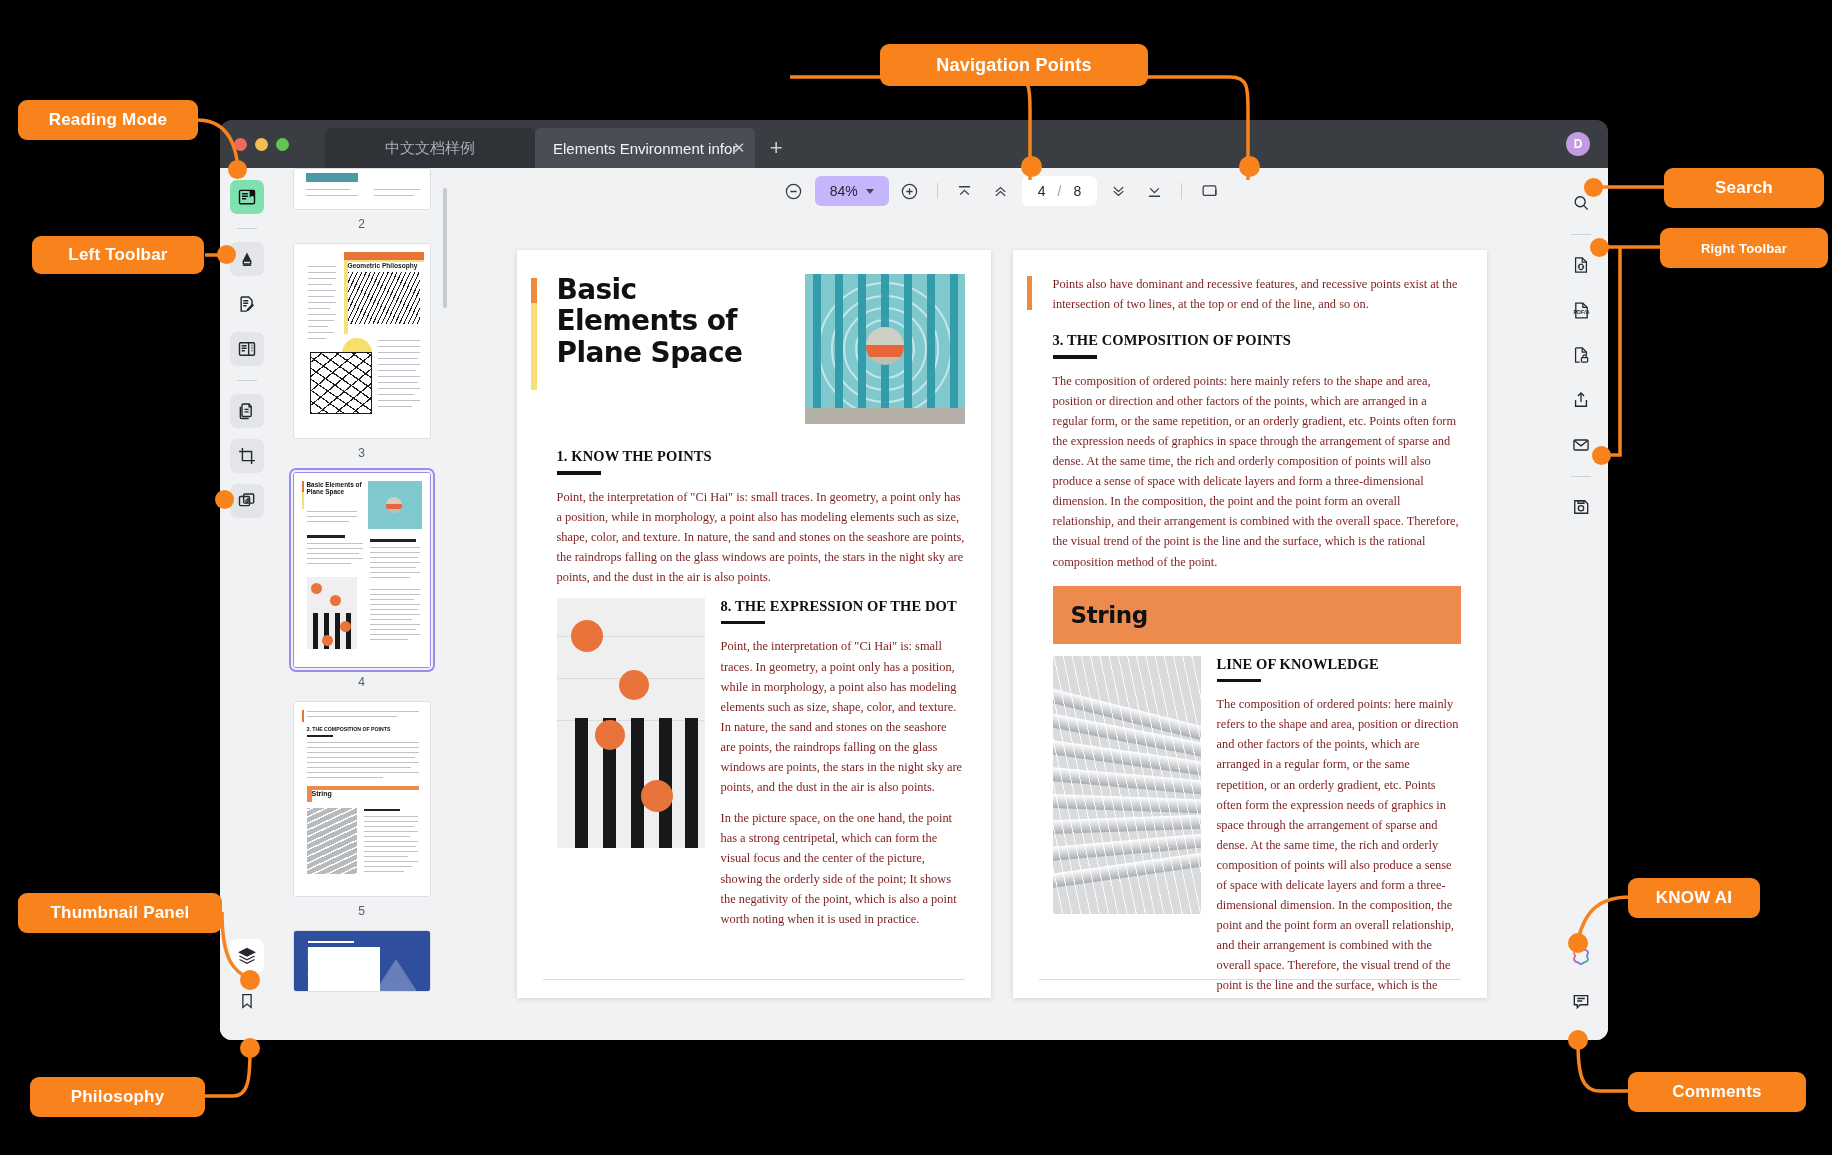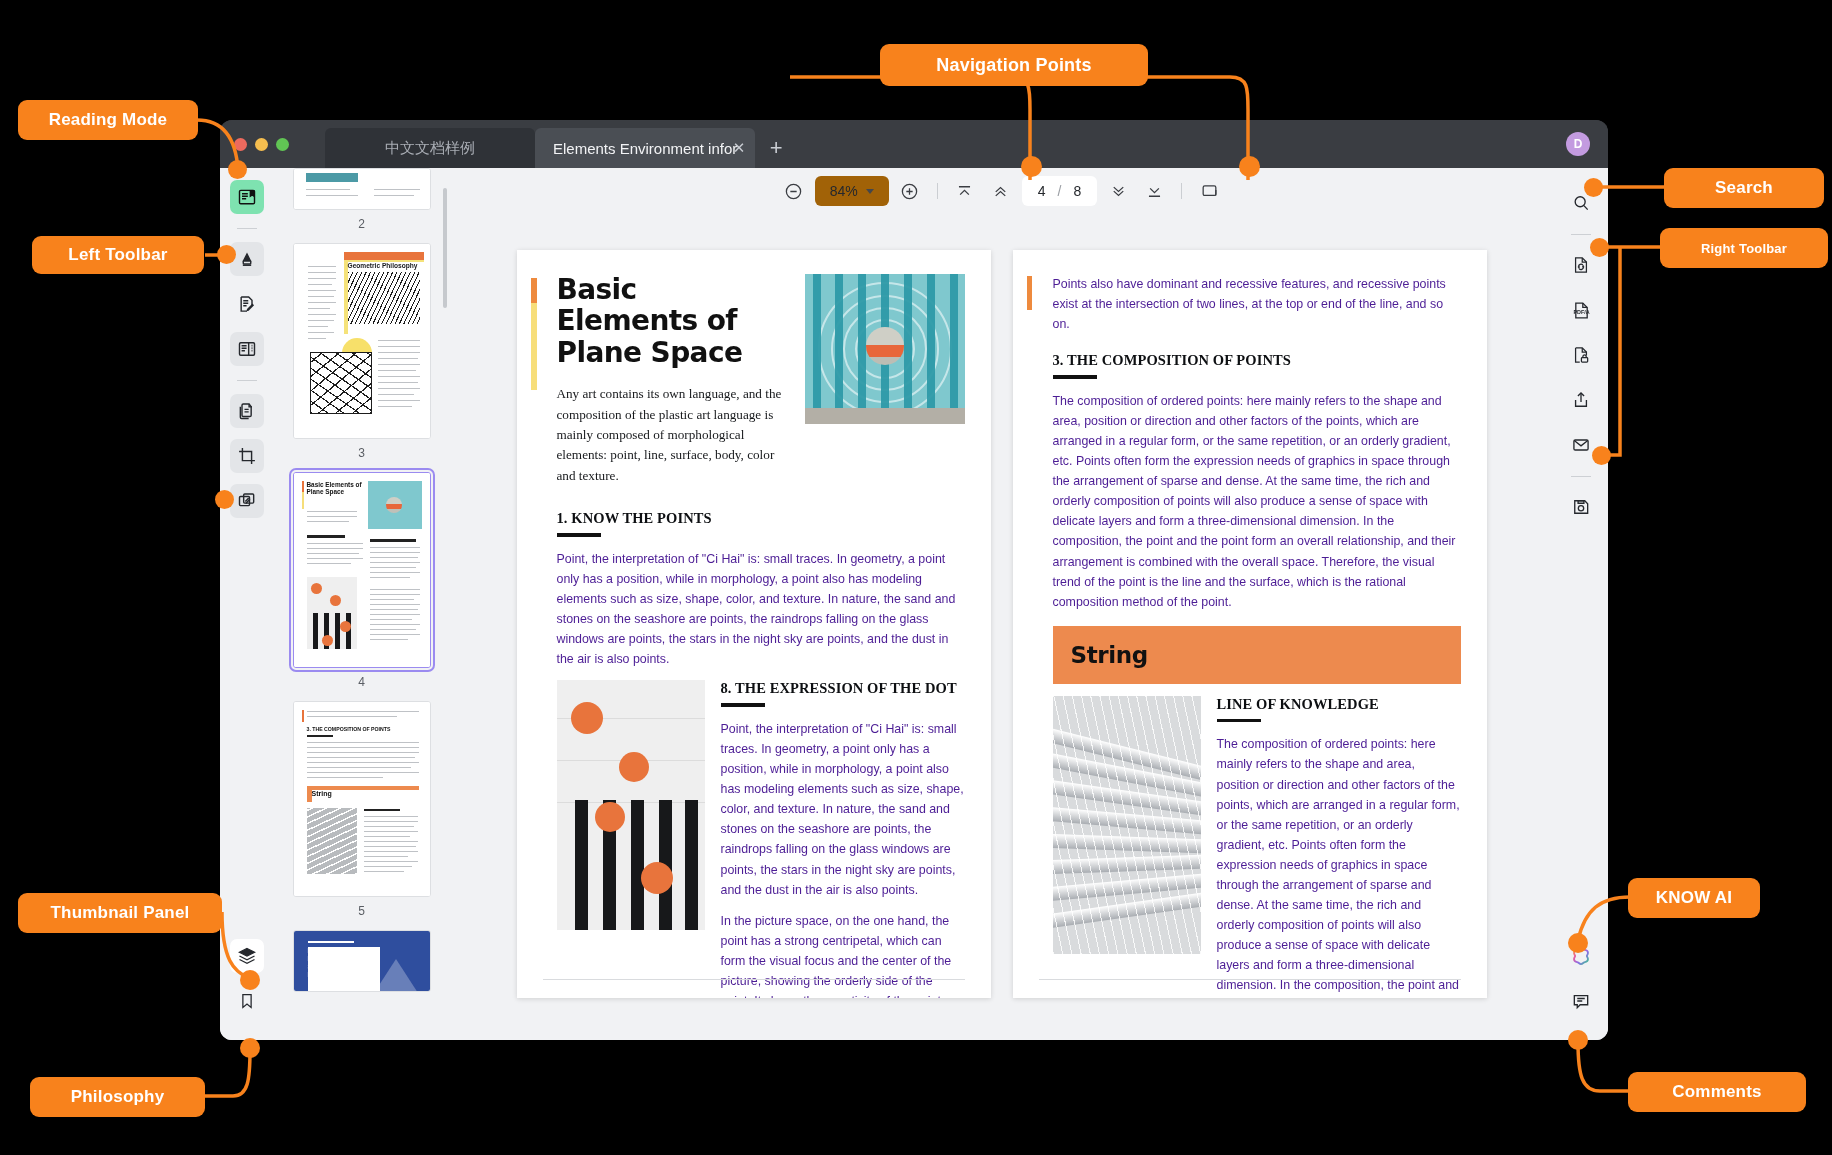--- a/index.html
+++ b/index.html
@@ -120,21 +120,21 @@
   #viewer { flex: 1; background: #F1F2F4; display: flex; flex-direction: column; position: relative; }
   #toolbar {
     height: 46px; display: flex; align-items: center; justify-content: center;
     gap: 6px; background: #F1F2F4; flex: none;
   }
   .tbtn {
     width: 30px; height: 30px; border-radius: 6px;
     display: flex; align-items: center; justify-content: center; color: #3A3D42;
   }
   .zoomsel {
-    background: #a16207; border-radius: 6px; height: 30px; min-width: 74px;
+    background: #c4b5fd; border-radius: 6px; height: 30px; min-width: 74px;
     display: flex; align-items: center; justify-content: center; gap: 8px;
     font-size: 14px; color: #25282D; padding: 12px 10px;
   }
   .caret { width: 0; height: 0; border-left: 4px solid transparent;
            border-right: 4px solid transparent; border-top: 5px solid #44474C; }
   .tsep { width: 1px; height: 16px; background: #CBCED2; margin: 0 6px; }
   .pagebox {
     background: #fff; border-radius: 6px; height: 30px;
     display: flex; align-items: center; gap: 12px; padding: 0 16px;
     font-size: 14px; color: #25282D;
@@ -164,22 +164,22 @@
     font-family: "Liberation Serif", serif;
     font-size: 13.2px; line-height: 1.55; color: #16181B;
   }
   h2.sec {
     font-family: "Liberation Serif", serif;
     font-size: 14.5px; font-weight: bold; color: #0D0F12;
     letter-spacing: .1px;
   }
   .rule { width: 44px; height: 3.5px; background: #111; margin: 6px 0 12px 0; }
   p.body {
-    font-family: Liberation Sans, sans-serif;
-    font-size: 12.4px; line-height: 1.62; color: #4c1d95; margin-bottom: 11px;
+    font-family: Liberation Serif, serif;
+    font-size: 12.4px; line-height: 1.62; color: #7f1d1d; margin-bottom: 11px;
     text-align: left;
   }
   .orangebar {
     background: #ED8A4E; height: 58px; display: flex; align-items: center;
     padding-left: 18px; margin: 14px 0 12px 0;
   }
   .orangebar span {
     font-family: "DejaVu Sans", sans-serif;
     font-size: 23px; font-weight: bold; color: #111; letter-spacing: -.4px;
   }
@@ -603,21 +603,20 @@
         </div>
 
         <div id="pages">
 
           <div class="page">
             <div class="page-inner">
               <div class="accentbar"></div>
               <div style="display:flex; gap:18px;">
                 <div style="flex:1; padding-left:14px;">
                   <h1 class="doc-title">Basic Elements of Plane Space</h1>
-                  <div class="lead">Any art contains its own language, and the composition of the plastic art language is mainly composed of morphological elements: point, line, surface, body, color and texture.</div>
                 </div>
 
                 <div class="art-tunnel">
                   <div class="ring" style="width:134px;height:134px;"></div>
                   <div class="ring" style="width:108px;height:108px;"></div>
                   <div class="ring" style="width:84px;height:84px;"></div>
                   <div class="ring" style="width:60px;height:60px;"></div>
                   <div class="bar" style="left:8px;"></div>
                   <div class="bar" style="left:30px;"></div>
                   <div class="bar" style="left:53px;"></div>

